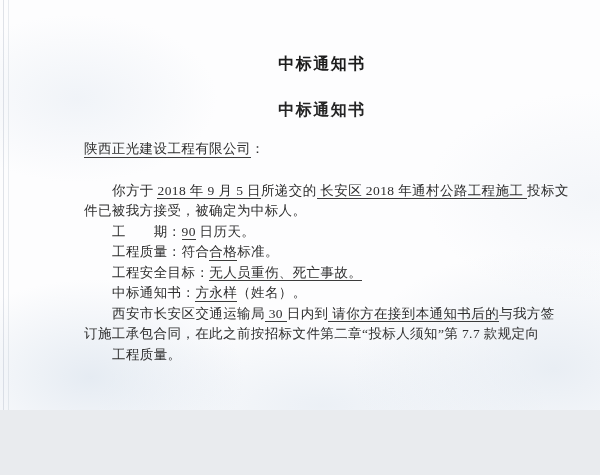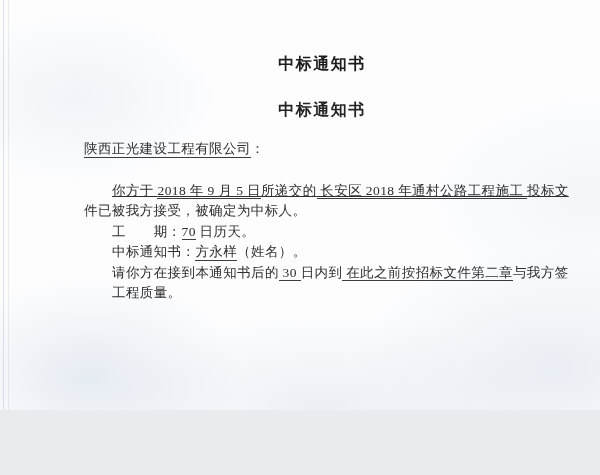--- a/index.html
+++ b/index.html
@@ -65,21 +65,21 @@
     left: 84px;
     width: 434px;
     font-size: 13.5px;
     line-height: 20.5px;
     letter-spacing: 0.4px;
   }
   .line { white-space: nowrap; }
   .line span { white-space: pre; }
   .indent { text-indent: 28px; }
   .field  { margin-left: 28px; }
-  .gap-above { margin-top: 21px; text-decoration: underline; }
+  .gap-above { margin-top: 21px; }
 
   .u {
     border-bottom: 1px solid #3c3c3c;
     padding-bottom: 0.5px;
   }
   .recipient .u { font-weight: 400; }
 </style>
 </head>
 <body>
 
@@ -93,27 +93,30 @@
 
   <div class="body-block">
 
     <div class="line recipient"><span class="u">陕西正光建设工程有限公司</span><span>：</span></div>
 
     <div class="line indent gap-above"><span>你方于 </span><span class="u">2018 年 9 月 5 日</span><span>所递交的</span><span class="u"> 长安区 2018 年通村公路工程施工 </span><span>投标文</span></div>
 
     <div class="line"><span>件已被我方接受，被确定为中标人。</span></div>
 
 
-    <div class="line field"><span>工　　期：</span><span class="u">70</span><span> 日历天。</span></div>
+    <div class="line field"><span>工　　期：</span><span class="u">90</span><span> 日历天。</span></div>
 
+    <div class="line field"><span>工程质量：</span><span>符合</span><span class="u">合格</span><span>标准。</span></div>
 
+    <div class="line field"><span>工程安全目标：</span><span class="u">无人员重伤、死亡事故。</span></div>
 
     <div class="line field"><span>中标通知书：</span><span class="u">方永样</span><span>（姓名）。</span></div>
 
 
-    <div class="line indent"><span>请你方在接到本通知书后的</span><span class="u"> 30 </span><span>日内到</span><span class="u"> 在此之前按招标文件第二章</span><span>与我方签</span></div>
+    <div class="line indent"><span>西安市长安区交通运输局</span><span class="u"> 30 </span><span>日内到</span><span class="u"> 请你方在接到本通知书后的</span><span>与我方签</span></div>
 
+    <div class="line"><span>订施工承包合同，在此之前按招标文件第二章“投标人须知”第 7.7 款规定向</span></div>
 
 
     <div class="line indent"><span>工程质量。</span></div>
 
   </div>
 </div>
 
 </body></html>

